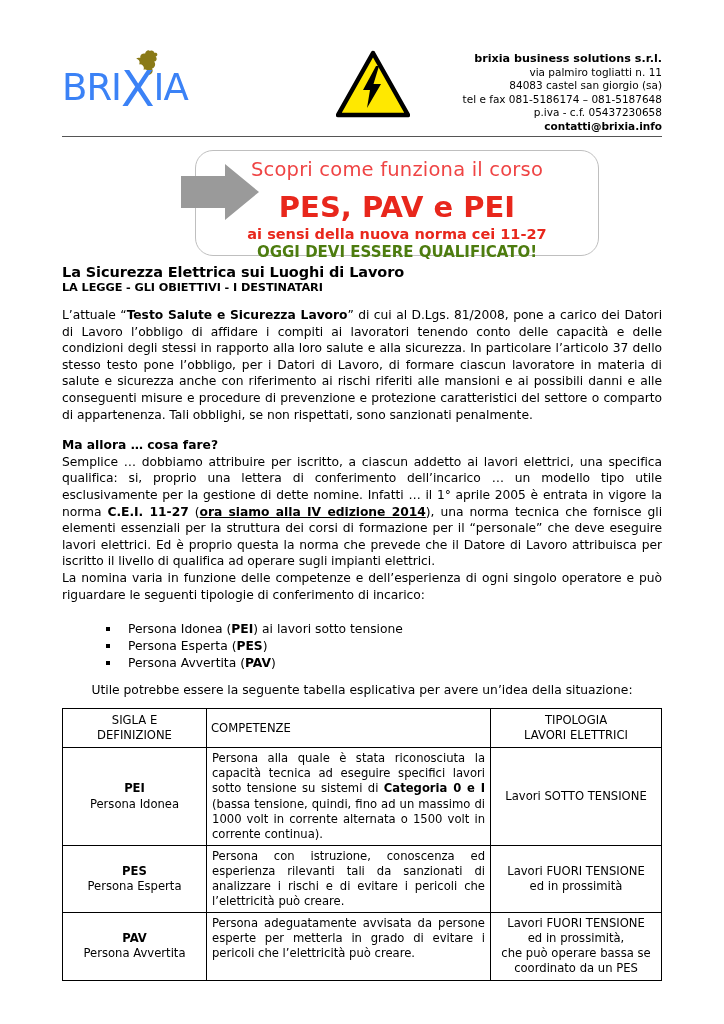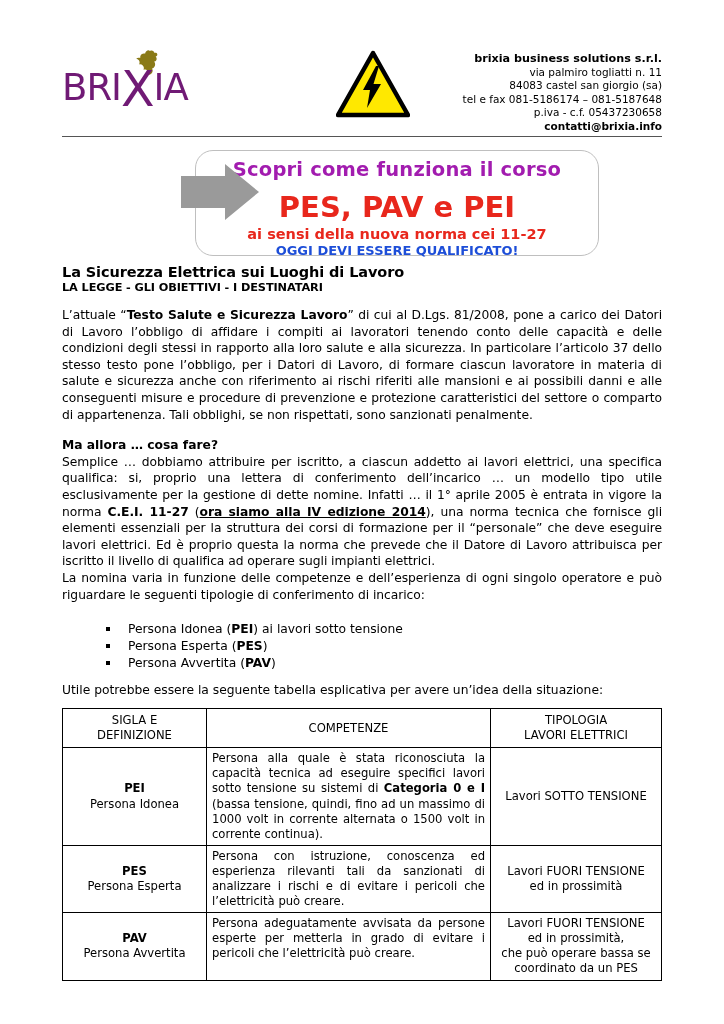--- a/index.html
+++ b/index.html
@@ -47,21 +47,21 @@
     line-height: 25px;
   }
   .logo-text {
     position: absolute;
     left: 0;
     top: 12px;
     font-family: "DejaVu Sans", sans-serif;
     font-size: 37px;
     letter-spacing: -1px;
     font-weight: 400;
-    color: #701a75;
+    color: #3b82f6;
     line-height: 40px;
   }
   .logo-text .bigx {
     font-size: 49px;
     line-height: 40px;
     position: relative;
     top: 6px;
   }
 
   .warning-tri {
@@ -116,42 +116,42 @@
     position: absolute;
     left: 117px;
     top: 18px;
     width: 82px;
     height: 68px;
     z-index: 3;
   }
   .b-line1 {
     margin-top: 7px;
     font-size: 19.5px;
-    color: #a21caf;
-    font-weight: 700;
+    color: #ef4444;
+    font-weight: 400;
     letter-spacing: 0.2px;
   }
   .b-line2 {
     margin-top: 9px;
     font-size: 29px;
     font-weight: bold;
     color: #e8271c;
     letter-spacing: 0px;
   }
   .b-line3 {
     margin-top: 2px;
     font-size: 14.5px;
     font-weight: bold;
     color: #e8271c;
   }
   .b-line4 {
     margin-top: 1px;
-    font-size: 13px;
-    font-weight: bold;
-    color: #1d4ed8;
+    font-size: 15px;
+    font-weight: bold;
+    color: #4d7c0f;
   }
 
   
   .sec-title {
     font-size: 14.5px;
     font-weight: bold;
     color: #000;
     letter-spacing: -0.1px;
   }
   .sec-sub {
@@ -188,20 +188,21 @@
     left: 0;
     top: 6px;
     width: 4px;
     height: 4px;
     background: #000;
   }
   .lead-line {
     margin-top: 11px;
     font-size: 12.3px;
     line-height: 16.6px;
+    text-align: center;
   }
 
   
   table.tbl {
     margin-top: 9px;
     width: 100%;
     border-collapse: collapse;
     font-size: 11.6px;
     line-height: 15.1px;
     border-radius: 17px;
@@ -298,21 +299,21 @@
 
   <div class="lead-line">Utile potrebbe essere la seguente tabella esplicativa per avere un’idea della situazione:</div>
 
   <table class="tbl">
     <thead>
       <tr>
         <th class="col-a">
           <div>SIGLA E</div>
           <div>DEFINIZIONE</div>
         </th>
-        <th class="col-b" style="text-align:center;vertical-align:middle !important;">
+        <th class="col-b" style="text-align:left;vertical-align:middle !important;">
           <div>COMPETENZE</div>
         </th>
         <th class="col-c">
           <div>TIPOLOGIA</div>
           <div>LAVORI ELETTRICI</div>
         </th>
       </tr>
     </thead>
     <tbody>
       <tr>

